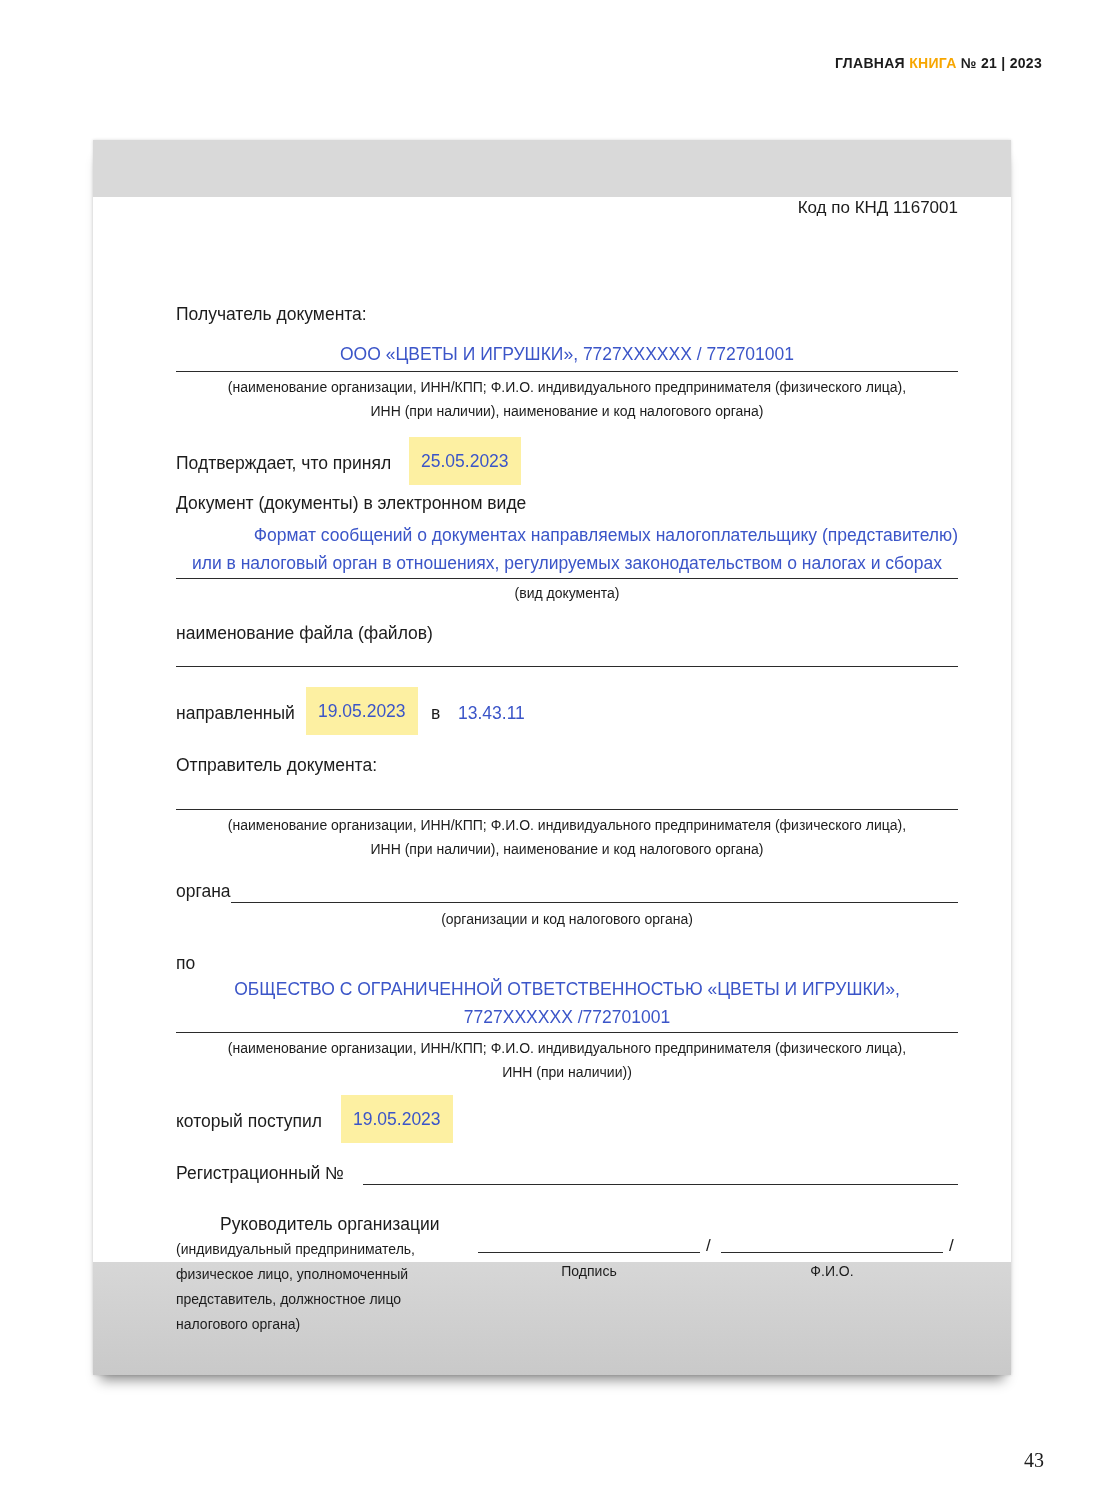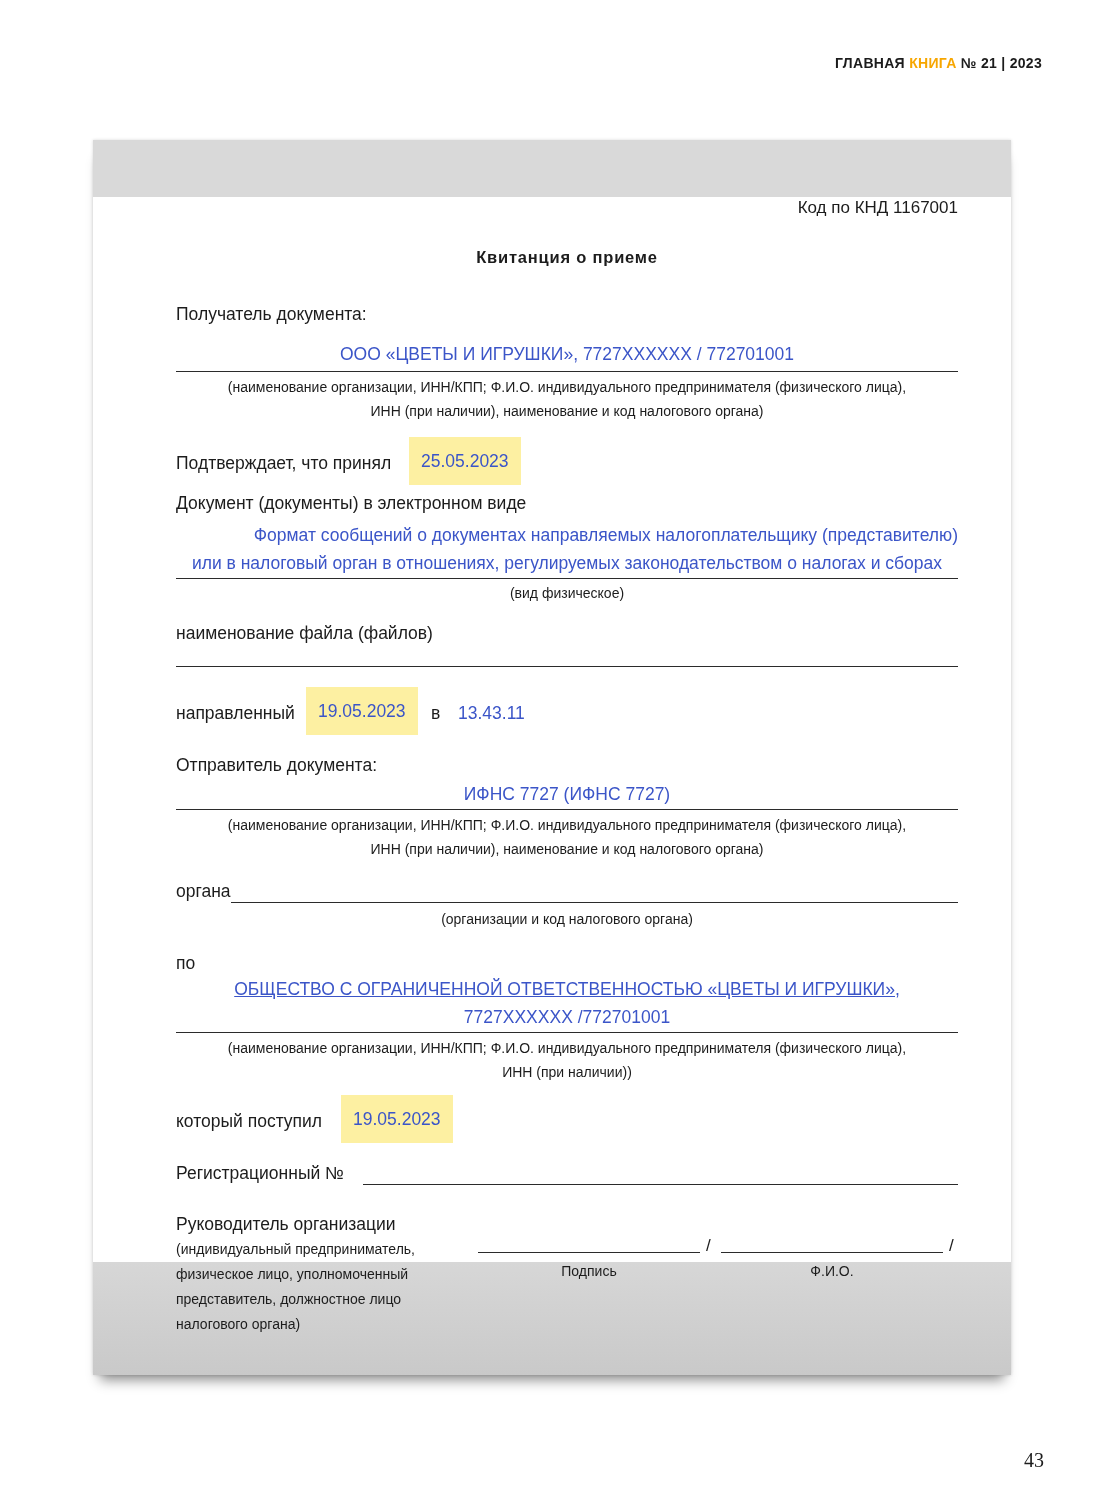--- a/index.html
+++ b/index.html
@@ -70,76 +70,74 @@
   .rule{height:0;border-bottom:1.4px solid #2b2b2b;}
   .hl{background:var(--highlight-yellow);padding:14px 12px;}
   .knd{
     position:absolute;top:58px;right:53px;
     font-size:17px;white-space:nowrap;
   }
   .title{
     position:absolute;top:108px;
     font-weight:bold;font-size:16.5px;letter-spacing:.8px;
   }
-  .head-lbl{font-size:17.5px;}
+  .head-lbl{font-size:17.5px;margin-left:44px;}
   .slash{font-size:17px;}
 </style>
 </head>
 <body>
 
 <div class="page">
 
   <div class="mag-header">
     <span class="brand-black">ГЛАВНАЯ</span>
     <span class="brand-orange">КНИГА</span>
     <span class="issue">№ 21 | 2023</span>
   </div>
 
   <div class="sheet">
     <div class="band-top"></div>
     <div class="band-bottom"></div>
 
     <div class="knd">Код по КНД 1167001</div>
-    <div class="title abs center">Квитанция о приеме</div>
 
     <div class="abs lbl" style="top:163px;left:83px;">Получатель документа:</div>
     <div class="abs lbl center blue" style="top:203px;">ООО «ЦВЕТЫ И ИГРУШКИ», 7727XXXXXX / 772701001</div>
     <div class="abs rule" style="top:231px;left:83px;width:782px;"></div>
     <div class="abs cap" style="top:238px;">(наименование организации, ИНН/КПП; Ф.И.О. индивидуального предпринимателя (физического лица),</div>
     <div class="abs cap" style="top:262px;">ИНН (при наличии), наименование и код налогового органа)</div>
 
     <div class="abs lbl" style="top:312px;left:83px;">Подтверждает, что принял</div>
     <div class="abs lbl blue" style="top:310px;left:316px;"><span class="hl">25.05.2023</span></div>
 
     <div class="abs lbl" style="top:352px;left:83px;">Документ (документы) в электронном виде</div>
     <div class="abs lbl center blue" style="top:384px;text-align:right;">Формат сообщений о документах направляемых налогоплательщику (представителю)</div>
     <div class="abs lbl center blue" style="top:412px;">или в налоговый орган в отношениях, регулируемых законодательством о налогах и сборах</div>
     <div class="abs rule" style="top:438px;left:83px;width:782px;"></div>
-    <div class="abs cap" style="top:444px;">(вид физическое)</div>
+    <div class="abs cap" style="top:444px;">(вид документа)</div>
 
     <div class="abs lbl" style="top:482px;left:83px;">наименование файла (файлов)</div>
     <div class="abs rule" style="top:526px;left:83px;width:782px;"></div>
 
     <div class="abs lbl" style="top:562px;left:83px;">направленный</div>
     <div class="abs lbl blue" style="top:560px;left:213px;"><span class="hl">19.05.2023</span></div>
     <div class="abs lbl" style="top:562px;left:338px;">в</div>
     <div class="abs lbl blue" style="top:562px;left:365px;">13.43.11</div>
 
     <div class="abs lbl" style="top:614px;left:83px;">Отправитель документа:</div>
-    <div class="abs lbl center blue" style="top:643px;">ИФНС 7727 (ИФНС 7727)</div>
     <div class="abs rule" style="top:669px;left:83px;width:782px;"></div>
     <div class="abs cap" style="top:676px;">(наименование организации, ИНН/КПП; Ф.И.О. индивидуального предпринимателя (физического лица),</div>
     <div class="abs cap" style="top:700px;">ИНН (при наличии), наименование и код налогового органа)</div>
 
     <div class="abs lbl" style="top:740px;left:83px;">органа</div>
     <div class="abs rule" style="top:762px;left:138px;width:727px;"></div>
     <div class="abs cap" style="top:770px;">(организации и код налогового органа)</div>
 
     <div class="abs lbl" style="top:812px;left:83px;">по</div>
-    <div class="abs lbl center blue" style="top:838px;text-decoration:underline;">ОБЩЕСТВО С ОГРАНИЧЕННОЙ ОТВЕТСТВЕННОСТЬЮ «ЦВЕТЫ И ИГРУШКИ»,</div>
+    <div class="abs lbl center blue" style="top:838px;">ОБЩЕСТВО С ОГРАНИЧЕННОЙ ОТВЕТСТВЕННОСТЬЮ «ЦВЕТЫ И ИГРУШКИ»,</div>
     <div class="abs lbl center blue" style="top:866px;">7727XXXXXX /772701001</div>
     <div class="abs rule" style="top:892px;left:83px;width:782px;"></div>
     <div class="abs cap" style="top:899px;">(наименование организации, ИНН/КПП; Ф.И.О. индивидуального предпринимателя (физического лица),</div>
     <div class="abs cap" style="top:923px;">ИНН (при наличии))</div>
 
     <div class="abs lbl" style="top:970px;left:83px;">который поступил</div>
     <div class="abs lbl blue" style="top:968px;left:248px;"><span class="hl">19.05.2023</span></div>
 
     <div class="abs lbl" style="top:1022px;left:83px;">Регистрационный №</div>
     <div class="abs rule" style="top:1044px;left:270px;width:595px;"></div>

